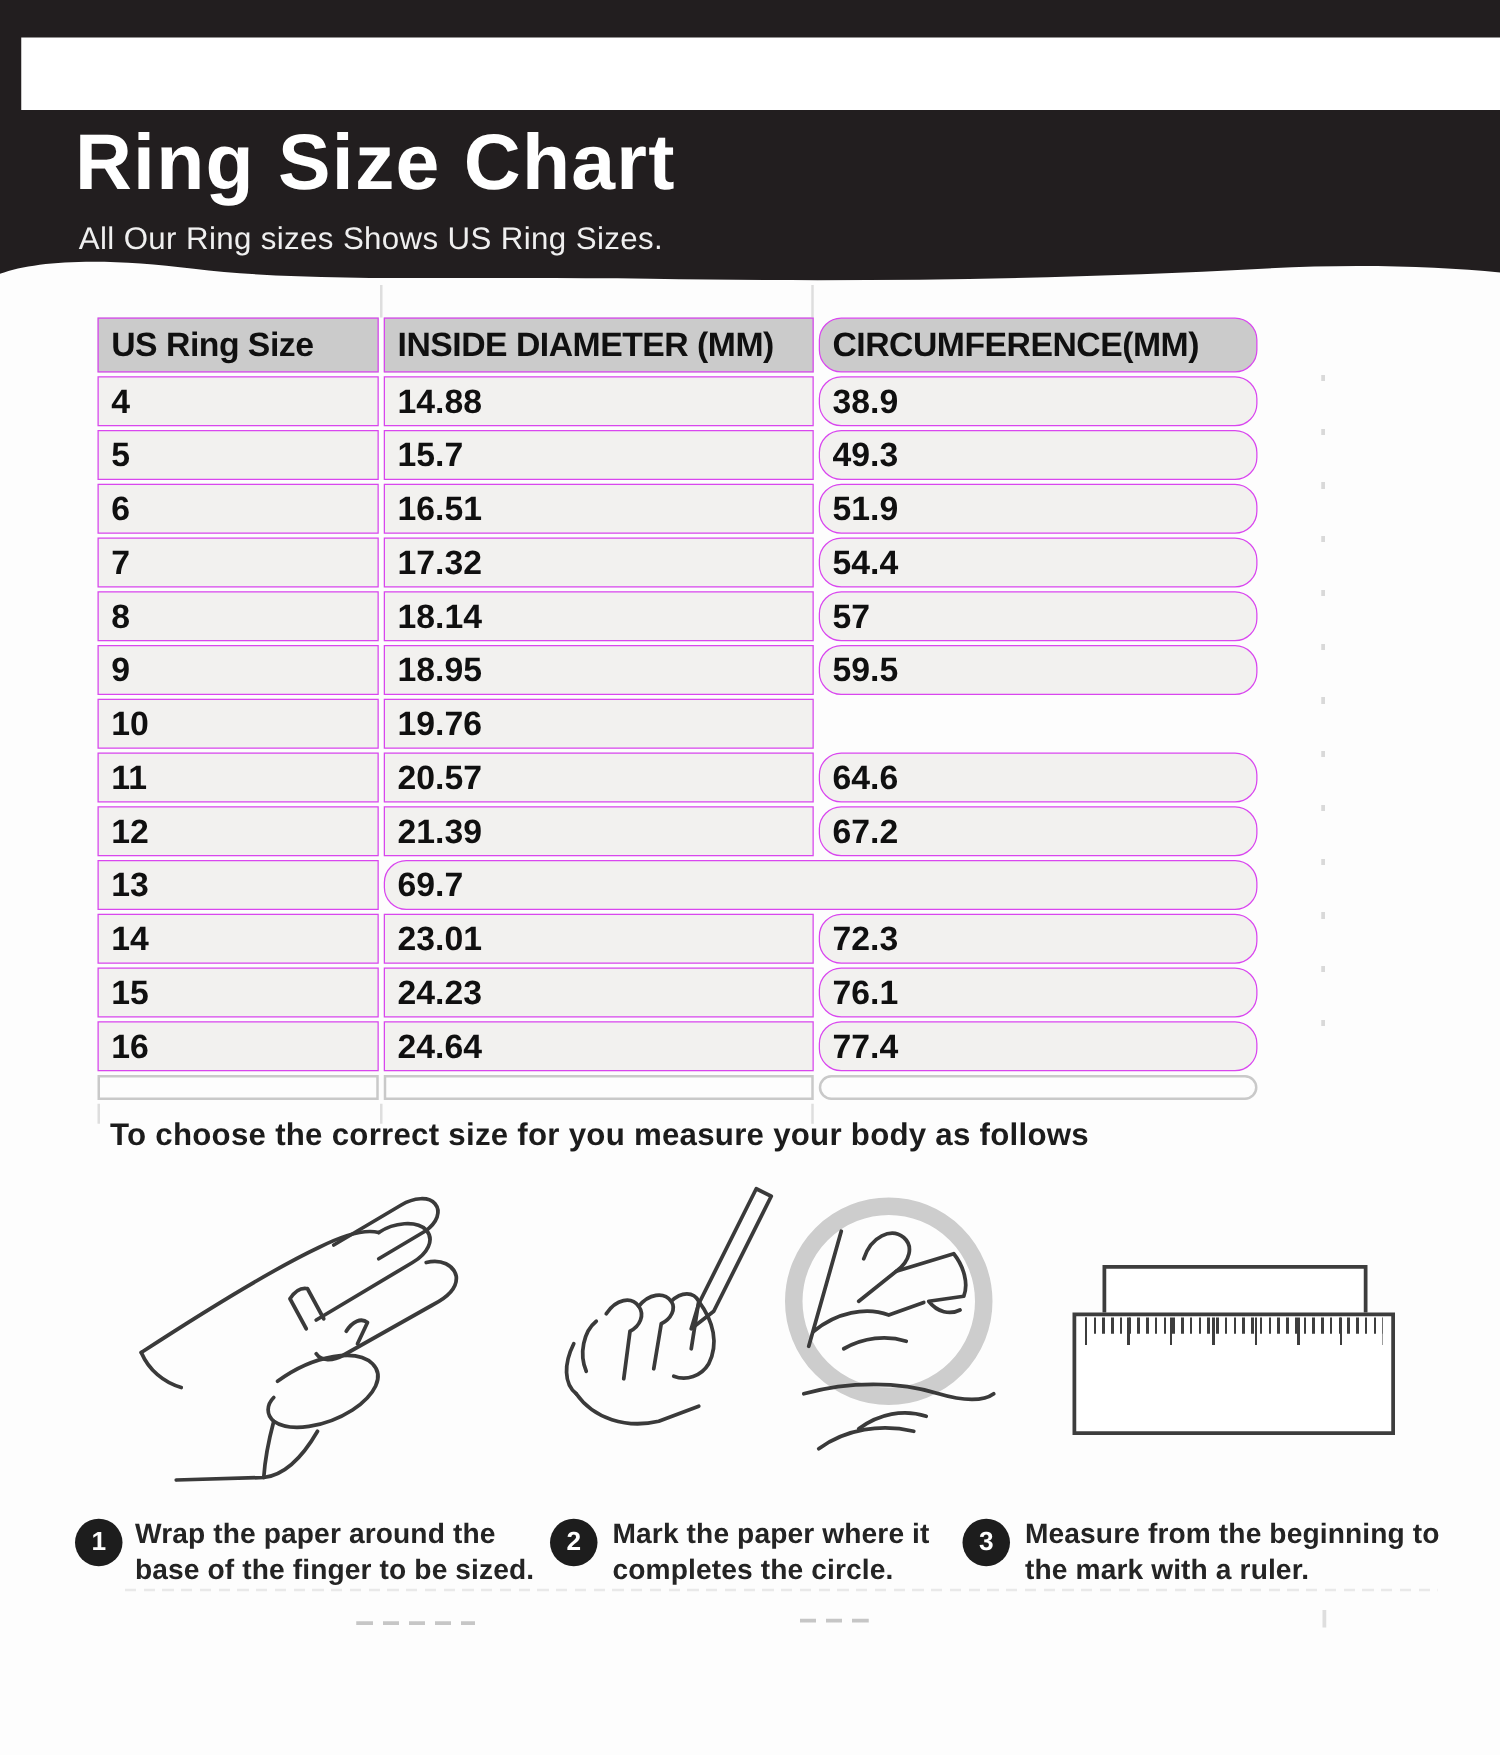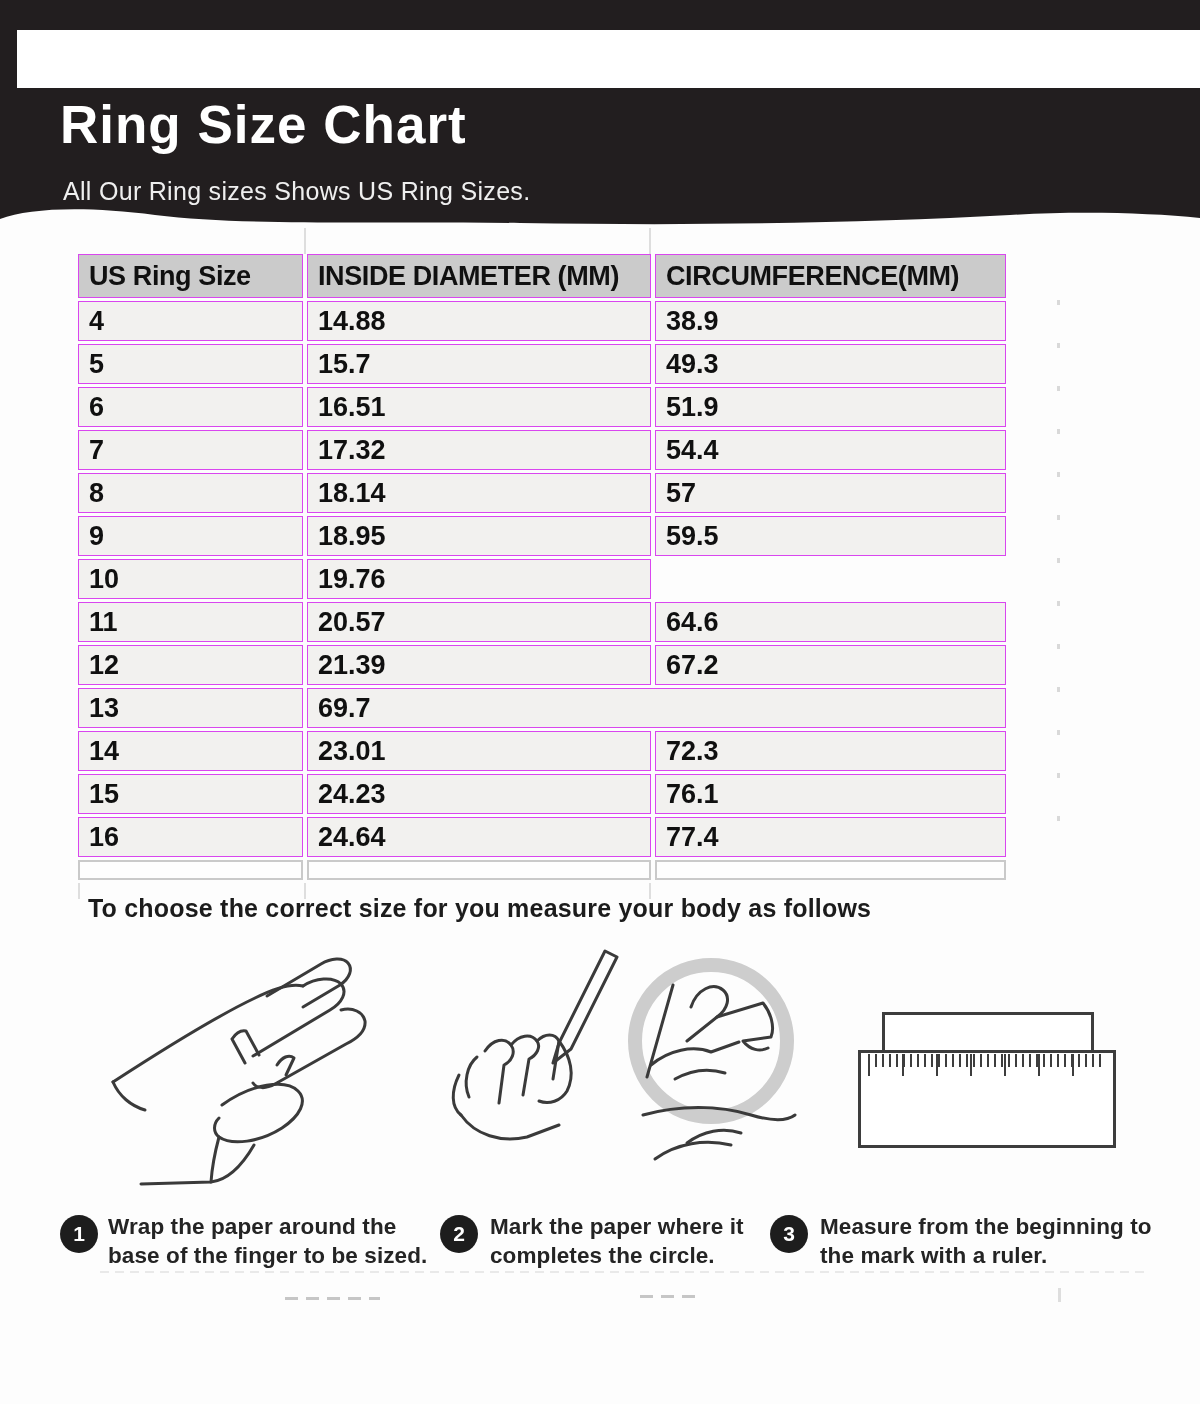--- a/index.html
+++ b/index.html
@@ -3,31 +3,31 @@
 <meta charset="utf-8">
 <style>
   * { margin:0; padding:0; box-sizing:border-box; }
   body { background:#ffffff; font-family:"Liberation Sans", sans-serif; }
   .page { position:relative; width:1200px; height:1404px; background:#fdfdfd; overflow:hidden; }
 
   
   .band { position:absolute; left:0; top:0; width:1200px; height:226px; background:#221e1f; }
   .band-gap { position:absolute; left:17px; top:30px; width:1183px; height:58px; background:#ffffff; }
   .tear { position:absolute; left:0; top:203px; width:1200px; height:24px; }
-  .title { position:absolute; left:60px; top:94px; color:#ffffff; font-size:53px; font-weight:700; letter-spacing:1px; }
+  .title { position:absolute; left:60px; top:94px; color:#ffffff; font-size:63px; font-weight:700; letter-spacing:1px; }
   .subtitle { position:absolute; left:63px; top:177px; color:#efefef; font-size:25px; font-weight:500; letter-spacing:.3px; }
 
   
   .size-table { position:absolute; left:78px; top:254px; width:928px; display:flex; flex-direction:column; gap:3px; }
   .trow { display:flex; gap:4px; height:40px; }
   .trow.head { height:44px; }
   .tcell { border:1px solid #d946ef; background:#f2f1ef; display:flex; align-items:center;
            padding-left:10px; font-size:27px; font-weight:700; color:#101010; overflow:hidden; white-space:nowrap; }
   .trow.head .tcell { background:#cbcbcb; letter-spacing:-0.4px; }
-  .c0 { width:225px; } .c1 { width:344px; } .c2 { flex:1; }
+  .c0 { width:225px; } .c1 { width:344px; } .c2 { flex:1;border-radius:18px; }
   .trow.empty { height:20px; }
   .trow.empty .tcell { border:2px solid #c9c9c9; background:#fdfdfd; }
 
   
   .guide { position:absolute; background:#dedede; }
   .tickcol { position:absolute; left:1057px; top:300px; width:3px; height:558px;
              background:repeating-linear-gradient(180deg,#d9d9d9 0 5px,transparent 5px 43px); }
   .dashes { position:absolute; height:3px; background:repeating-linear-gradient(90deg,#c6c6c6 0 13px,transparent 13px 21px); }
   .dotline { position:absolute; height:2px; background:repeating-linear-gradient(90deg,#e9e9e9 0 9px,transparent 9px 15px); }
 

